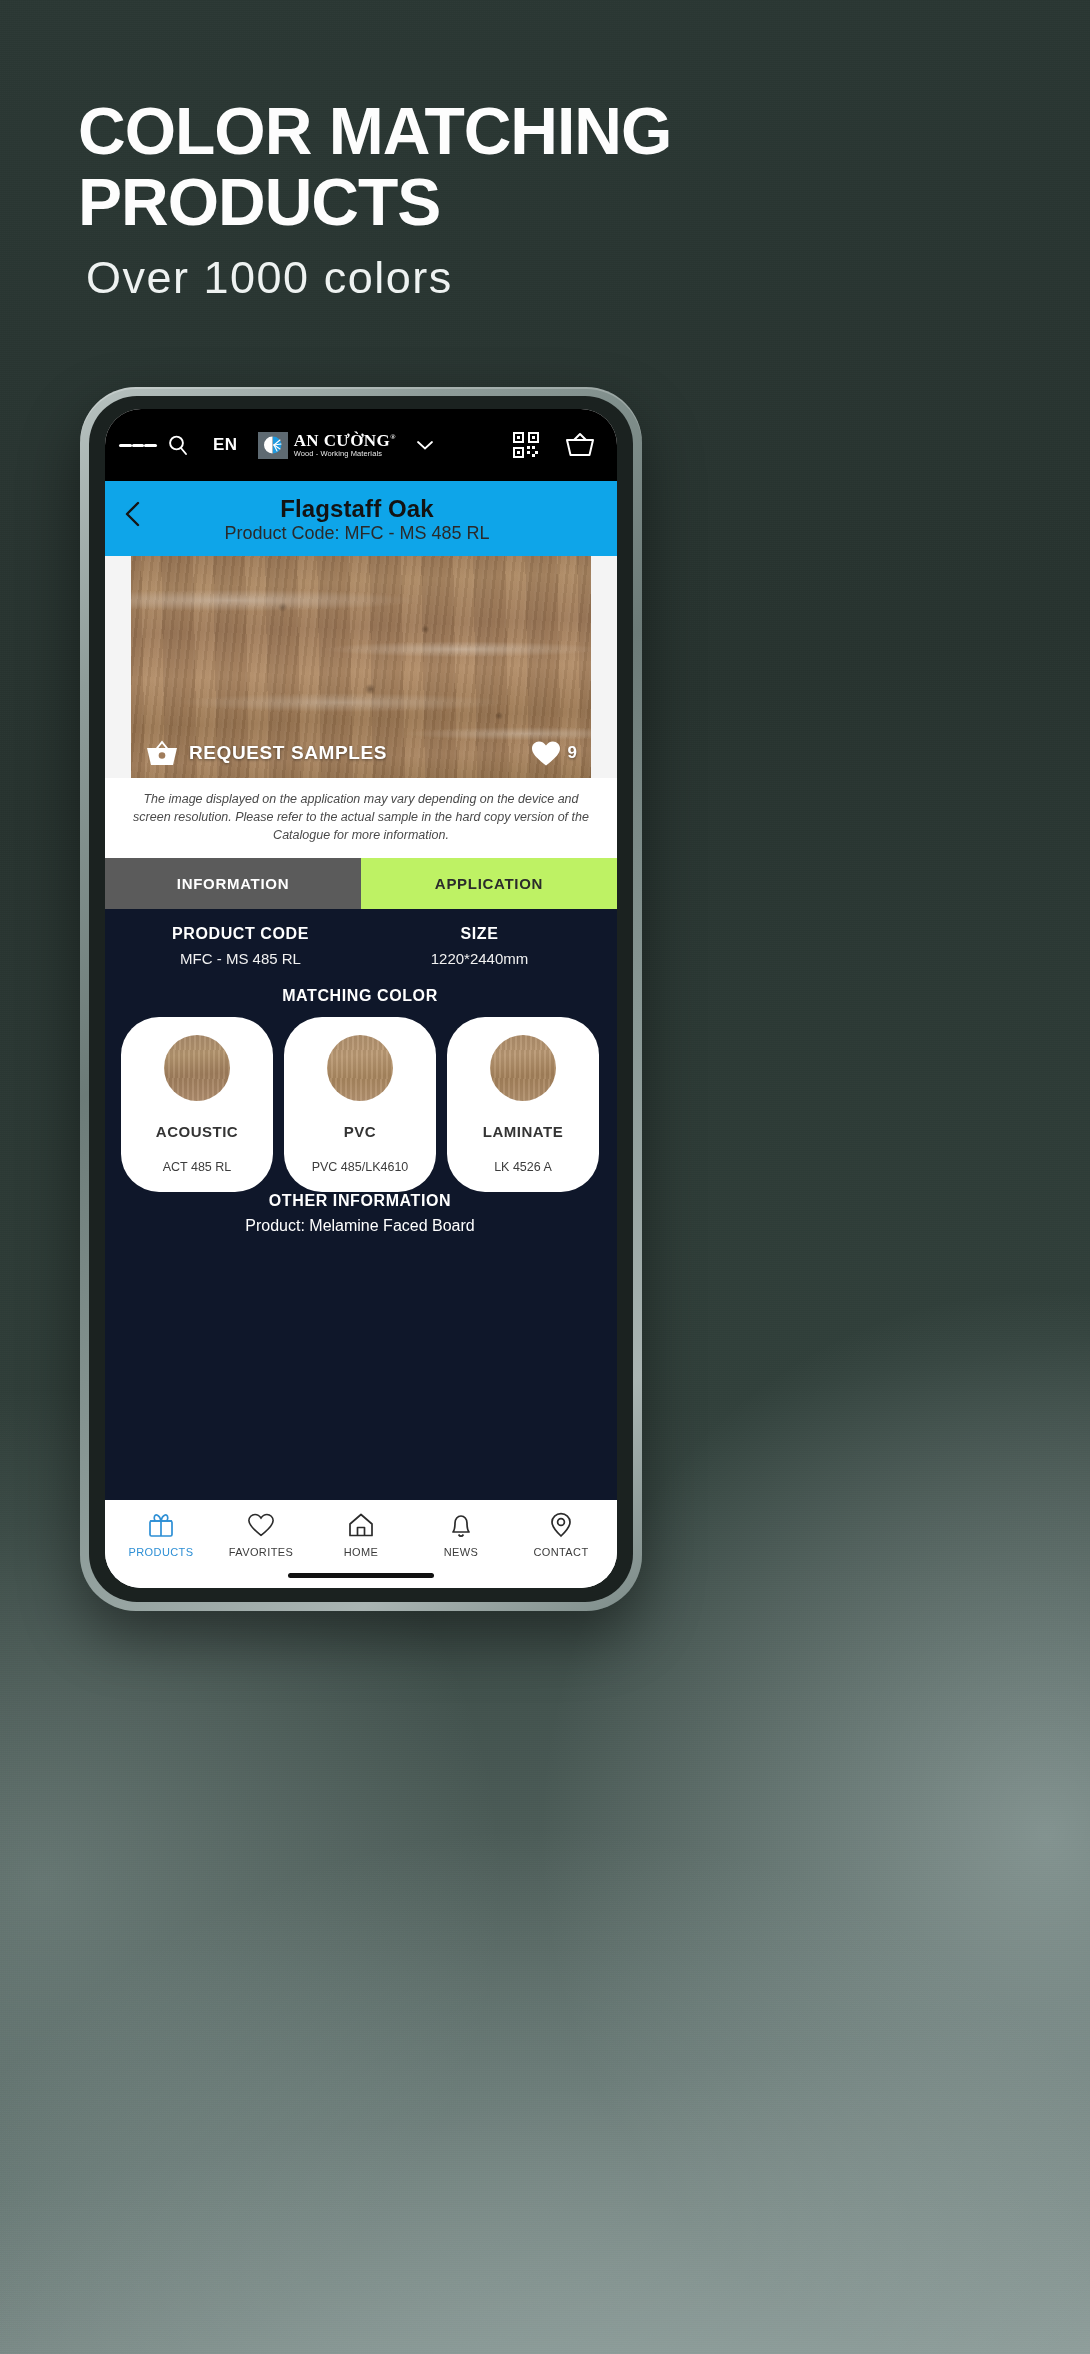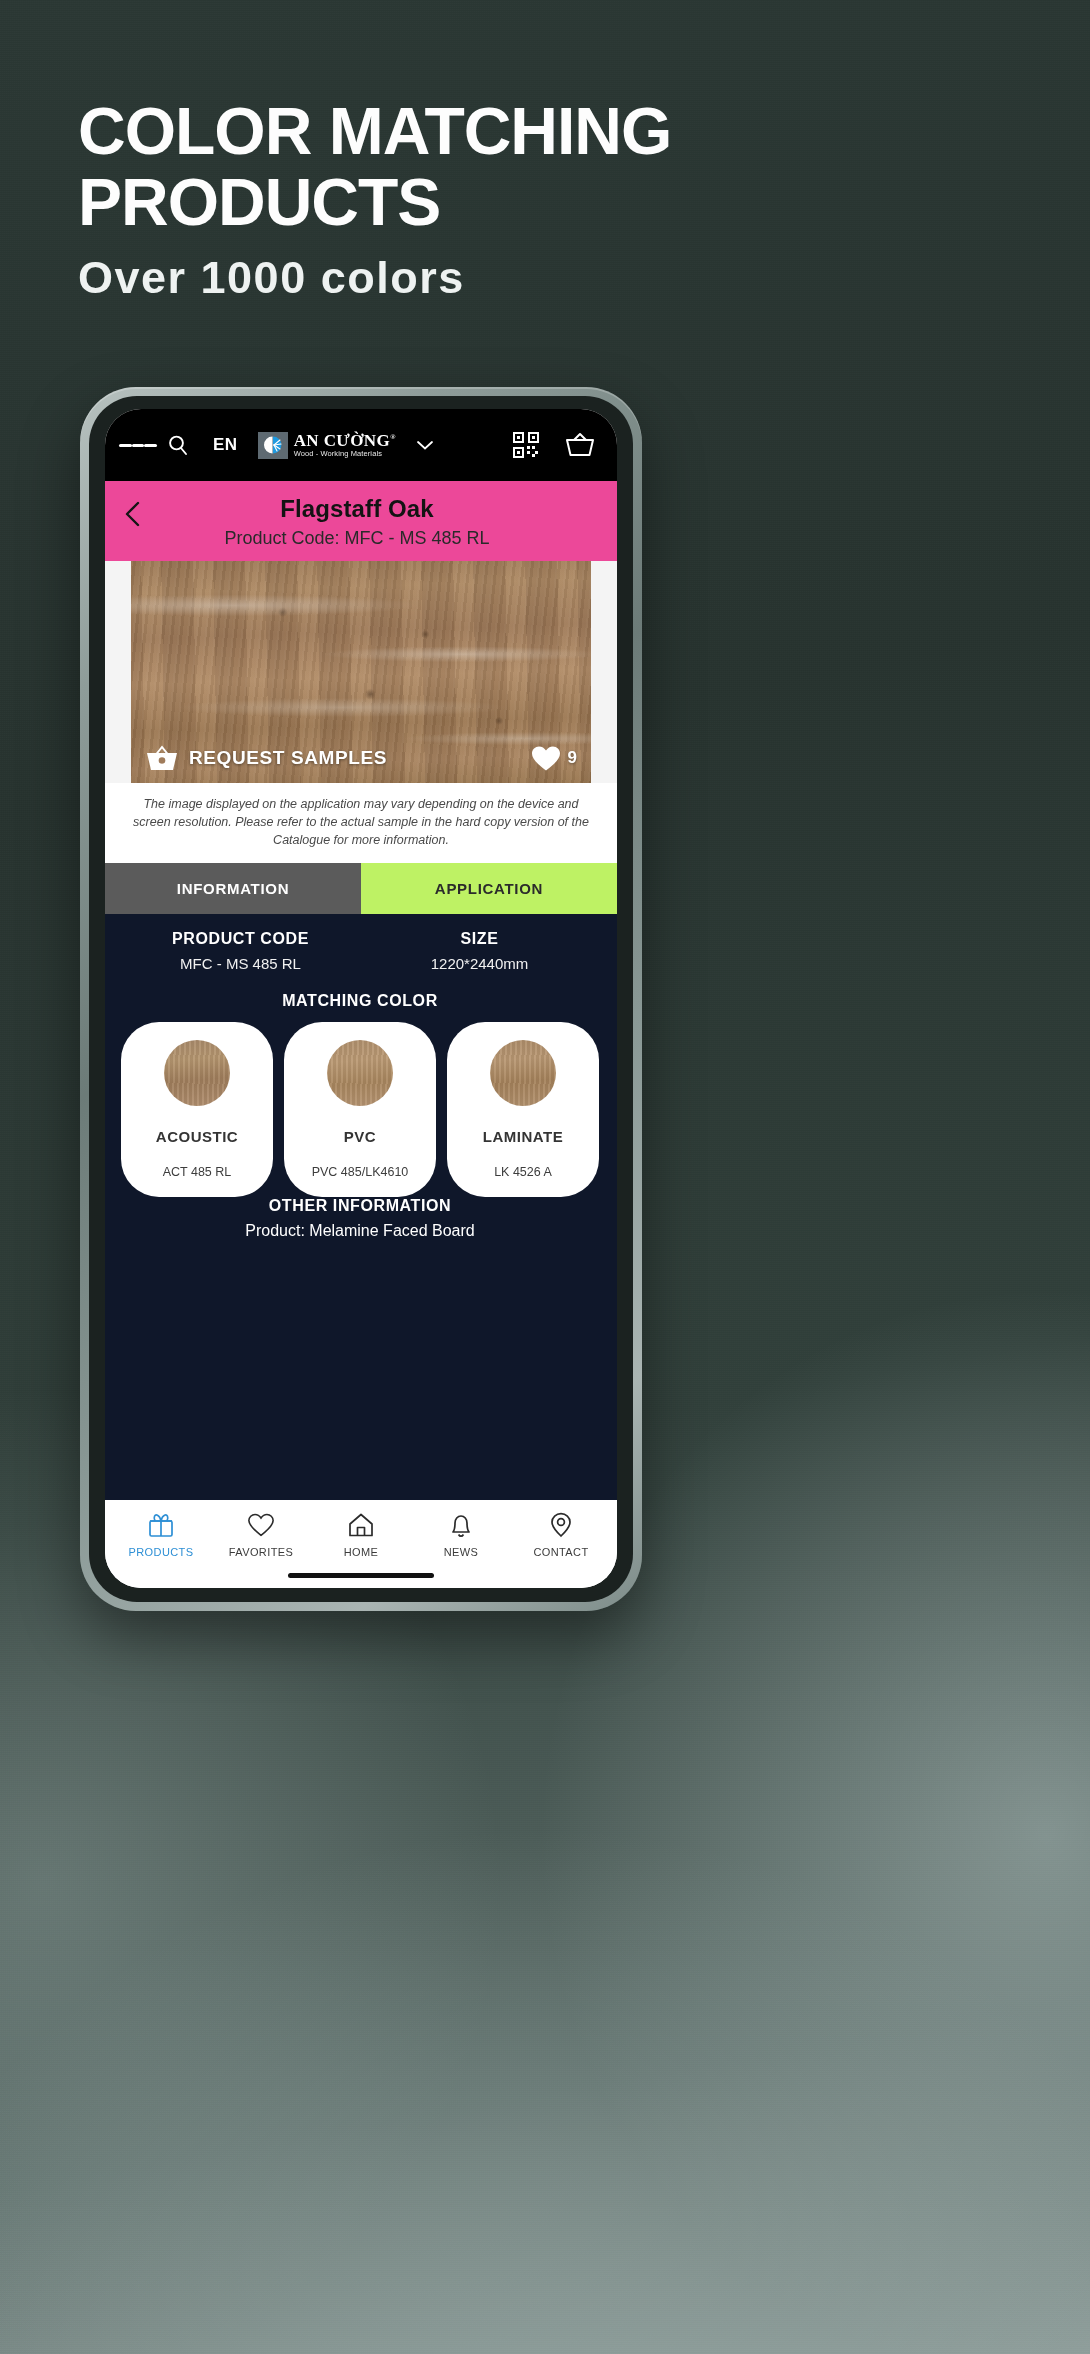--- a/index.html
+++ b/index.html
@@ -36,24 +36,24 @@
     width: 900px;
     color: #fdfdfd;
     font-weight: 800;
     font-size: 66px;
     line-height: 1.08;
     letter-spacing: -1px;
   }
   .headline .l2 { display: block; }
   .subhead {
     position: absolute;
-    left: 78px; top: 252px;
+    left: 86px; top: 252px;
     color: #eef2f1;
     font-size: 45px;
-    font-weight: 700;
+    font-weight: 400;
     letter-spacing: 1.5px;
   }
 
   
   #phone {
     position: absolute;
     left: 80px; top: 387px;
     width: 562px; height: 1224px;
     border-radius: 56px;
     background: linear-gradient(140deg, #b8c2c0 0%, #8e9c99 18%, #6c7b78 42%, #8b9a97 66%, #aab5b3 86%, #7d8c89 100%);
@@ -104,35 +104,35 @@
     color: #fff; font-family: "Liberation Serif", serif; font-weight: 700;
     font-size: 17px; letter-spacing: .4px; position: relative;
   }
   .brand-name sup { font-size: 7px; vertical-align: super; }
   .brand-sub { color: #e8e8e8; font-size: 7.5px; letter-spacing: .1px; margin-top: 1px; }
   .chev-wrap { margin-left: 14px; width: 26px; display:flex; align-items:center; justify-content:center; cursor:pointer;}
   .hdr-right { margin-left: auto; display: flex; align-items: center; gap: 16px; padding-right: 4px; }
 
   
   .title-bar {
-    background: #ec4899;
+    background: #0ea5e9;
     padding: 14px 18px 12px 10px;
     position: relative;
     flex: 0 0 auto;
   }
   .back-arrow {
     position: absolute; left: 16px; top: 18px;
     width: 26px; height: 30px; cursor: pointer;
   }
   .prod-title {
     text-align: center; font-size: 24px; font-weight: 700; color: #131313;
     letter-spacing: .1px;
   }
   .prod-code-line {
-    text-align: center; font-size: 18px; color: #2a2a2a; margin-top: 5px;
+    text-align: center; font-size: 18px; color: #2a2a2a; 
   }
 
   
   .hero-wrap {
     background: #f4f4f4;
     padding: 0 26px;
     flex: 0 0 auto;
   }
   .hero {
     position: relative;

